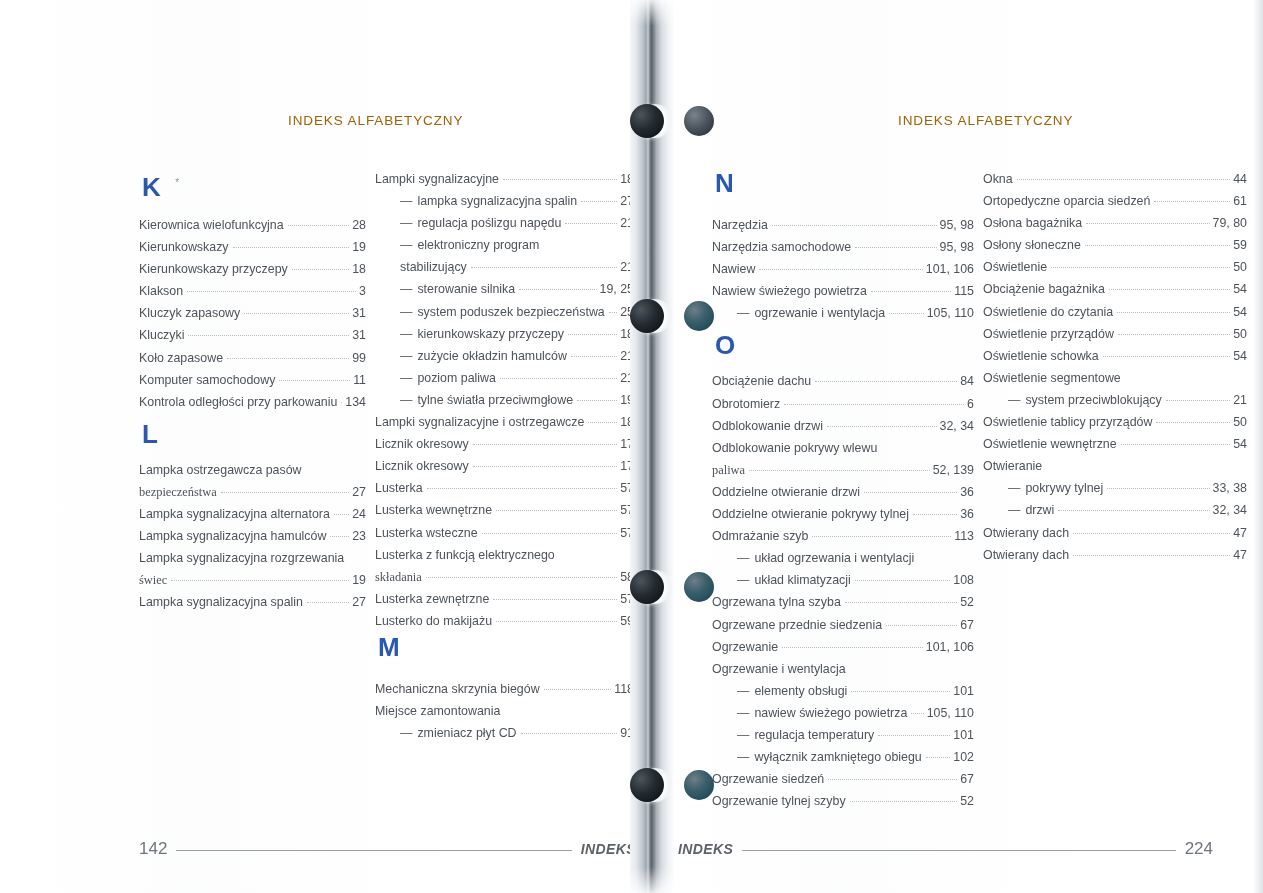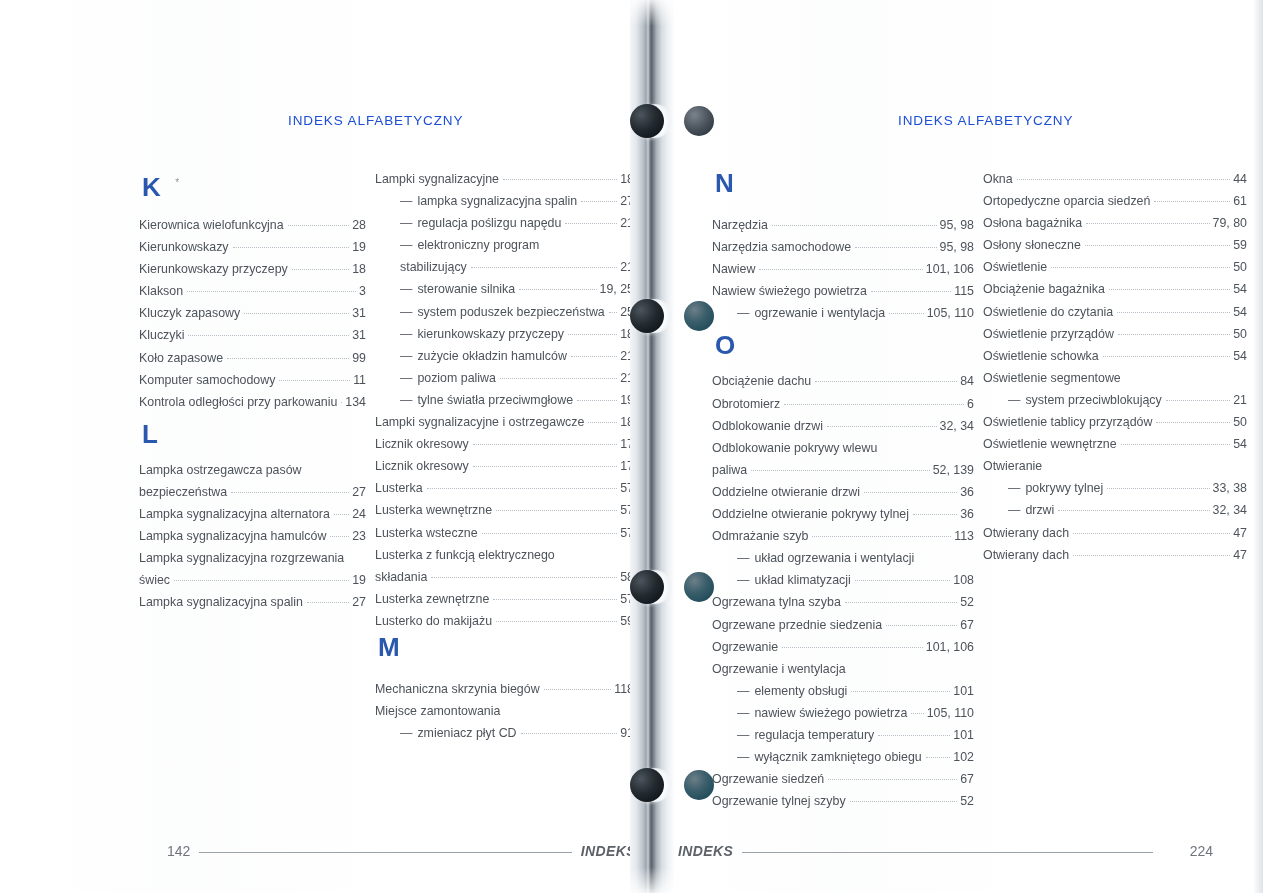--- a/index.html
+++ b/index.html
@@ -107,21 +107,21 @@
     height: 893px;
   }
   .page.left  { left: 0;    width: 640px; }
   .page.right { left: 660px; width: 603px; }
 
   .page-header {
     position: absolute;
     top: 113px;
     font-size: 13.5px;
     letter-spacing: 0.9px;
-    color: #1d4ed8;
+    color: #a16207;
     font-weight: 400;
   }
   .page.left  .page-header { left: 288px; }
   .page.right .page-header { left: 238px; }
 
   
   .columns {
     position: absolute;
     top: 168px;
   }
@@ -183,21 +183,21 @@
   }
   .entry .pg {
     flex: 0 0 auto;
     color: #4d535a;
     font-size: 12.4px;
   }
   
   .entry.sub .label { padding-left: 25px; text-indent: 0; }
   .entry.sub .label .dash { margin-right: 5px; color: #5a6168; }
   
-  .entry.wrap .label { padding-left: 0; }
+  .entry.wrap .label { padding-left: 0; font-family: Liberation Serif, serif; }
   .entry.subwrap .label { padding-left: 25px; }
   
   .entry.plain .leader { border-bottom: none; }
 
   
   .footer {
     position: absolute;
     bottom: 34px;
     display: flex;
     align-items: center;
@@ -215,23 +215,22 @@
     top: 1px;
   }
   .footer .lbl-indeks {
     font-style: italic;
     font-weight: 700;
     font-size: 14px;
     letter-spacing: 0.4px;
     color: #5c6268;
   }
   .footer .pgnum {
-    font-size: 14px;
+    font-size: 17px;
     color: #6f757c;
-    margin-left: 28px;
   }
 </style>
 </head>
 <body>
 
 <div id="spread">
 
   <div class="page-sheen left"></div>
   <div class="page-sheen right"></div>
   <div class="right-edge-shade"></div>

